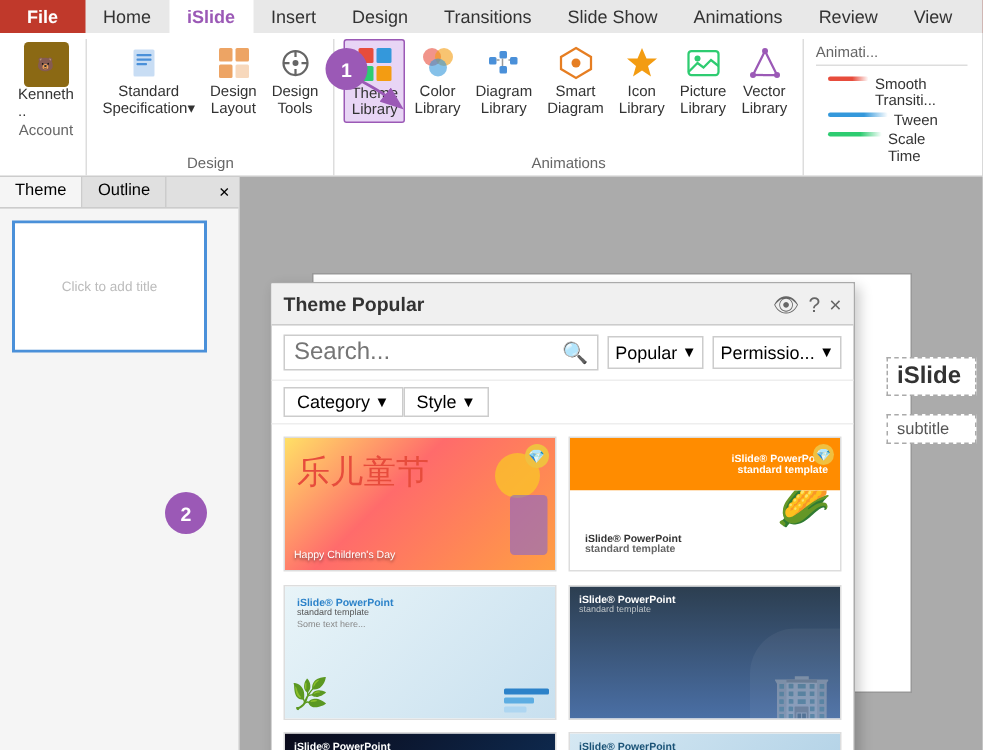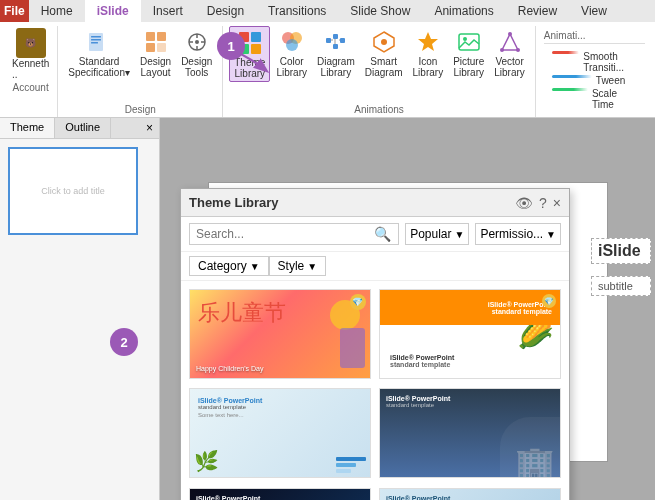--- a/index.html
+++ b/index.html
@@ -1,20 +1,20 @@
 <!DOCTYPE html>
 <html><head>
   <meta charset="utf-8">
   <style>
     * { box-sizing: border-box; margin: 0; padding: 0; }
     body { font-family: 'Segoe UI', Arial, sans-serif; font-size: 12px; background: #f0f0f0; width: 655px; height: 500px; overflow: hidden; }
 
     
     .title-bar { display: flex; align-items: center; background: #c0392b; height: 22px; }
-    .title-bar-file { background: #c0392b; color: white; padding: 0 4px; height: 22px; line-height: 22px; font-size: 12px; font-weight: bold; }
+    .title-bar-file { background: #c0392b; color: white; padding: 0 18px; height: 22px; line-height: 22px; font-size: 12px; font-weight: bold; }
     .title-bar-tabs { display: flex; background: #e8e8e8; flex: 1; height: 22px; }
     .title-tab { padding: 0 12px; line-height: 22px; font-size: 12px; color: #333; cursor: pointer; }
     .title-tab.active { background: white; color: #c0392b; font-weight: bold; }
     .title-tab.highlight { color: #9b59b6; }
 
     
     .ribbon { background: white; border-bottom: 1px solid #ccc; }
     .ribbon-content { display: flex; align-items: stretch; padding: 4px 4px 0; }
     .ribbon-group { display: flex; flex-direction: column; align-items: center; border-right: 1px solid #ddd; padding: 0 6px; }
     .ribbon-group-items { display: flex; align-items: flex-start; gap: 2px; flex: 1; }
@@ -50,21 +50,21 @@
     .arrow-svg { position: absolute; pointer-events: none; }
 
     
     .theme-panel { position: absolute; left: 180px; top: 70px; width: 390px; height: 400px; background: white; border: 1px solid #aaa; box-shadow: 3px 3px 8px rgba(0,0,0,0.2); z-index: 10; display: flex; flex-direction: column; }
     .theme-panel-header { display: flex; align-items: center; background: #f0f0f0; border-bottom: 1px solid #ccc; padding: 4px 8px; height: 28px; }
     .theme-panel-title { font-size: 13px; font-weight: bold; color: #333; flex: 1; }
     .theme-panel-icons { display: flex; gap: 6px; }
     .theme-panel-icon { font-size: 14px; cursor: pointer; color: #666; }
     .theme-panel-search { display: flex; align-items: center; padding: 6px 8px; gap: 6px; border-bottom: 1px solid #eee; }
     .search-input-wrap { flex: 1; display: flex; align-items: center; border: 1px solid #ccc; background: white; padding: 2px 6px; }
-    .search-input { border: none; outline: none; font-size: 12px; width: 100%; color: #999; }
+    .search-input { border: none; outline: none; font-size: 16px; width: 100%; color: #999; }
     .search-icon { font-size: 14px; color: #999; }
     .dropdown-btn { display: flex; align-items: center; gap: 3px; border: 1px solid #ccc; background: white; padding: 3px 4px; font-size: 12px; cursor: pointer; }
     .dropdown-arrow { font-size: 10px; }
     .theme-filters { display: flex; gap: 0; padding: 4px 8px; border-bottom: 1px solid #eee; }
     .filter-btn { display: flex; align-items: center; gap: 3px; border: 1px solid #ccc; background: white; padding: 2px 8px; font-size: 12px; cursor: pointer; }
     .theme-grid { display: grid; grid-template-columns: 1fr 1fr; gap: 8px; padding: 8px; overflow-y: auto; flex: 1; }
     .theme-card { border: 1px solid #ddd; cursor: pointer; position: relative; overflow: hidden; height: 90px; }
     .theme-card-badge { position: absolute; top: 4px; right: 4px; background: #f0c040; border-radius: 50%; width: 16px; height: 16px; display: flex; align-items: center; justify-content: center; font-size: 9px; }
 
     .ribbon-right-area { display: flex; flex-direction: column; padding: 2px 8px; font-size: 10px; }
@@ -269,21 +269,21 @@
       <div class="slide-click-text">Click to add title</div>
     </div>
 
     <div style="position:absolute; right: 4px; top: 120px; background: white; border: 1px dashed #aaa; min-width:60px; padding:3px 6px; font-size:16px; font-weight:bold; color:#333;">iSlide</div>
     <div style="position:absolute; right: 4px; top: 158px; background: white; border: 1px dashed #aaa; min-width:60px; padding:3px 6px; font-size:11px; color:#555;">subtitle</div>
   </div>
 
   <div class="theme-panel">
 
     <div class="theme-panel-header">
-      <span class="theme-panel-title">Theme Library</span>
+      <span class="theme-panel-title">Theme Popular</span>
       <div class="theme-panel-icons">
         <span class="theme-panel-icon" title="preview">👁</span>
         <span class="theme-panel-icon">?</span>
         <span class="theme-panel-icon">×</span>
       </div>
     </div>
 
     <div class="theme-panel-search">
       <div class="search-input-wrap">
         <input class="search-input" type="text" placeholder="Search..." style="">

